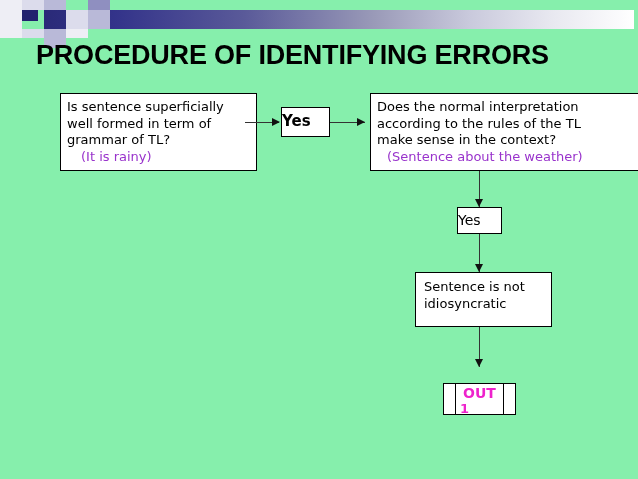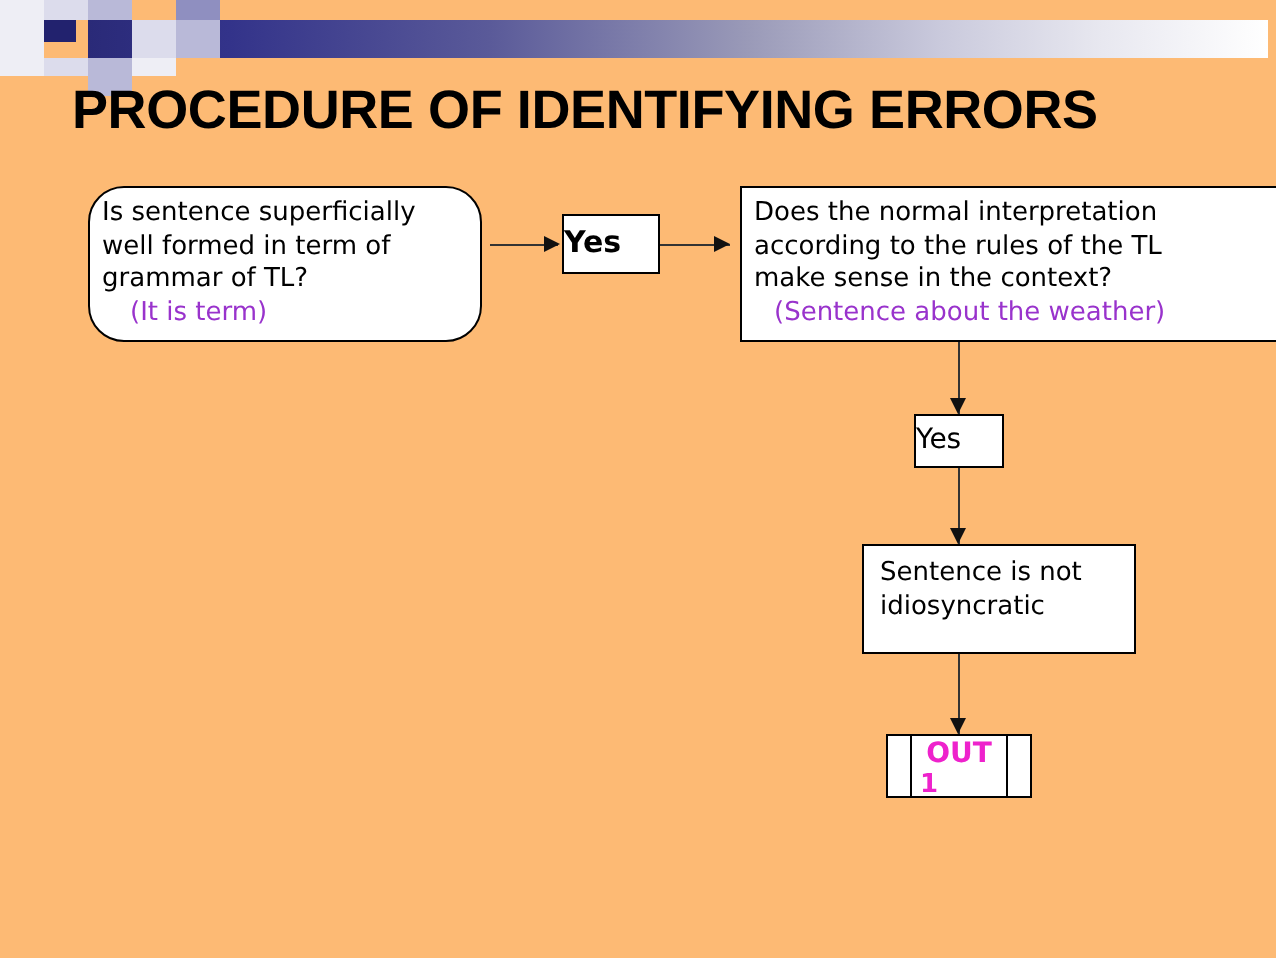--- a/index.html
+++ b/index.html
@@ -7,21 +7,21 @@
     padding: 0;
     background: #ffffff;
   }
   body {
     font-family: "Liberation Sans", sans-serif;
   }
   #slide {
     position: relative;
     width: 638px;
     height: 479px;
-    background: #fdba74;
+    background: #86efac;
     overflow: hidden;
   }
 
   
   .deco-bar {
     position: absolute;
     left: 44px;
     top: 10px;
     width: 590px;
     height: 19px;
@@ -87,29 +87,29 @@
     align-items: center;
     font-size: 14px;
   }
   .node-yes.bold-yes {
     font-weight: bold;
     font-size: 15px;
   }
 
   .node-stmt {
     padding: 6px 8px;
-    margin-left: 16px;
   }
 
   
   .node-out {
     position: absolute;
     box-sizing: border-box;
     border: 1.6px solid #000000;
     background: #ffffff;
+    margin-top: 16px;
   }
   .node-out .rule {
     position: absolute;
     top: 0;
     bottom: 0;
     width: 0;
     border-left: 1.6px solid #000000;
   }
   .node-out .rule.left  { left: 11px; }
   .node-out .rule.right { right: 11px; }
@@ -179,25 +179,25 @@
   <div class="deco-sq sq-pale" style="left:66px;  top:10px; width:22px; height:19px;"></div>
   <div class="deco-sq sq-light" style="left:88px;  top:10px; width:22px; height:19px;"></div>
 
   <div class="deco-sq sq-pale" style="left:22px;  top:29px; width:22px; height:9px;"></div>
   <div class="deco-sq sq-faint" style="left:0px;   top:29px; width:22px; height:9px;"></div>
   <div class="deco-sq sq-light" style="left:44px;  top:29px; width:22px; height:19px;"></div>
   <div class="deco-sq sq-faint" style="left:66px;  top:29px; width:22px; height:9px;"></div>
 
   <div class="slide-title">PROCEDURE OF IDENTIFYING ERRORS</div>
 
-  <div class="node node-q" style="left:44px; top:93px; width:197px; height:78px;border-radius:18px;">
+  <div class="node node-q" style="left:60px; top:93px; width:197px; height:78px;">
     <span class="txt">Is sentence superficially
 well formed in term of
 grammar of  TL?</span>
-    <span class="accent">(It is term)</span>
+    <span class="accent">(It is rainy)</span>
   </div>
 
   <div class="conn-h" style="left:245px; top:122px; width:34px;"></div>
   <div class="arrow-r" style="left:272px; top:118px;"></div>
 
   <div class="node node-yes bold-yes" style="left:281px; top:107px; width:49px; height:30px;">
     <span>Yes</span>
   </div>
 
   <div class="conn-h" style="left:330px; top:122px; width:35px;"></div>

